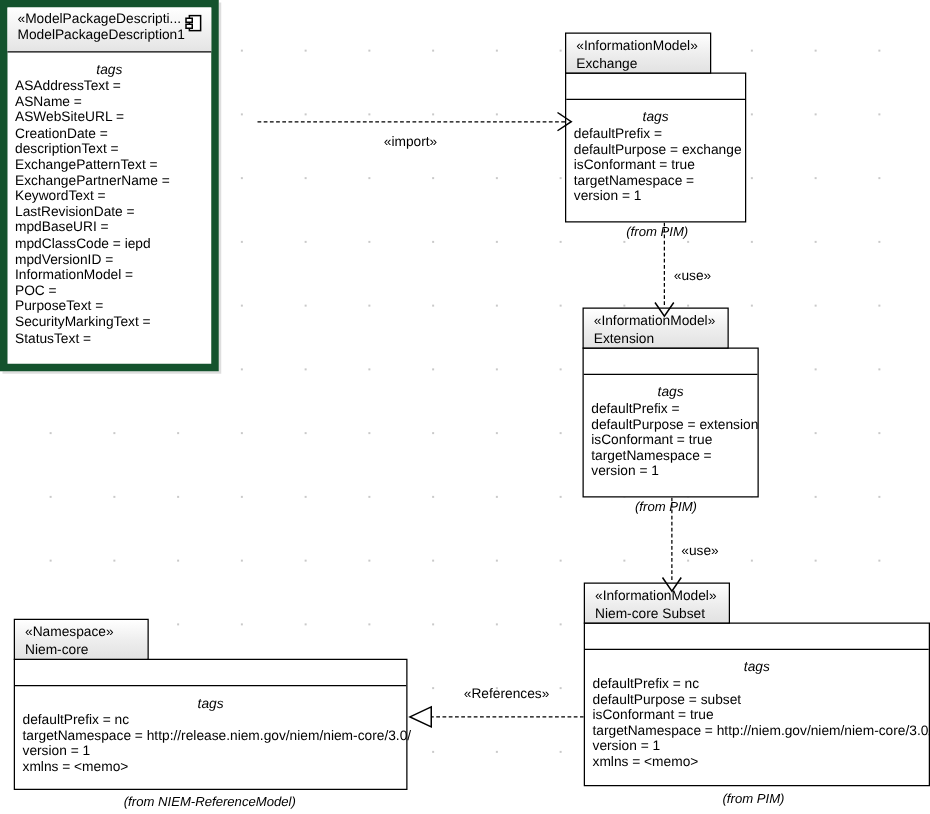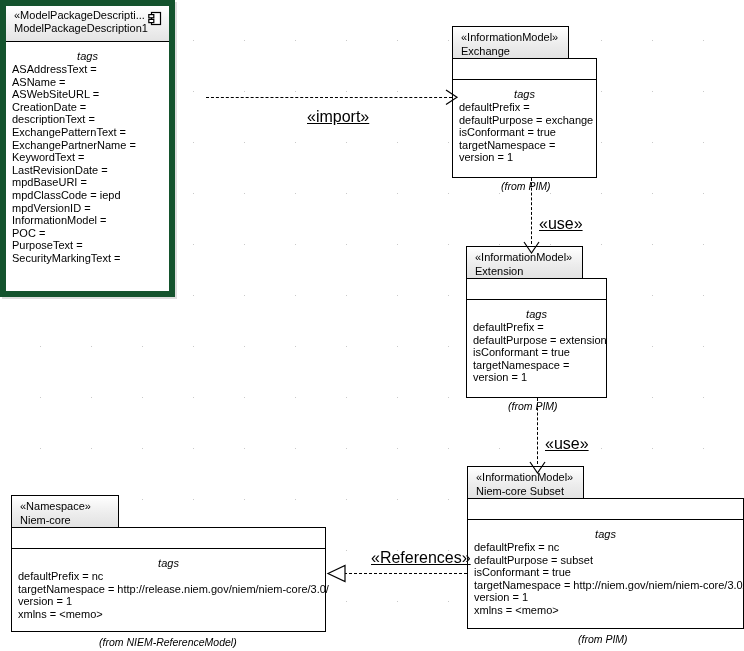--- a/index.html
+++ b/index.html
@@ -109,25 +109,24 @@
     z-index: 1;
   }
   .dash-v {
     position: absolute;
     width: 0;
     border-left: 1px dashed #000000;
     z-index: 1;
   }
   .conn-label {
     position: absolute;
-    font-size: 16px;
+    font-size: 11px;
     white-space: nowrap;
     background: transparent;
     z-index: 5;
-    text-decoration: underline;
   }
   .arrow-svg { position: absolute; z-index: 5; overflow: visible; }
 </style>
 </head>
 <body>
 
 <div class="canvas">
 
   <div id="box-mpd">
     <div class="hdr">
@@ -150,20 +149,21 @@
       <div>ExchangePartnerName =</div>
       <div>KeywordText =</div>
       <div>LastRevisionDate =</div>
       <div>mpdBaseURI =</div>
       <div>mpdClassCode = iepd</div>
       <div>mpdVersionID =</div>
       <div>InformationModel =</div>
       <div>POC =</div>
       <div>PurposeText =</div>
       <div>SecurityMarkingText =</div>
+      <div>StatusText =</div>
     </div>
   </div>
 
   <div class="dash-h" style="left:206px; top:97px; width:246px;"></div>
   <svg class="arrow-svg" style="left:444px; top:89px; width:16px; height:17px;" viewBox="0 0 16 17">
     <polyline points="2,1 13,8.3 2,15.6" fill="none" stroke="#000000" stroke-width="1.2"></polyline>
   </svg>
   <div class="conn-label" style="left:307px; top:108px;">«import»</div>
 
   <div class="pkg-tab" style="left:452px; top:26px; width:117px; height:33px;">

